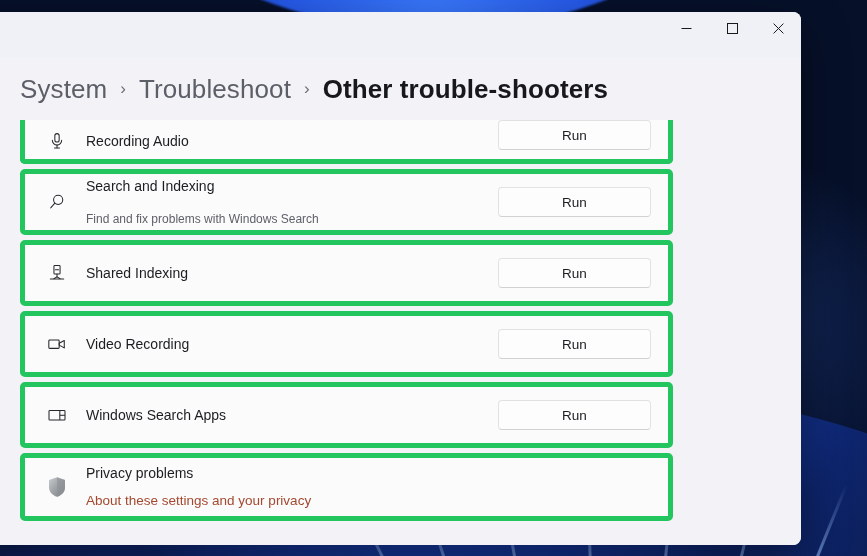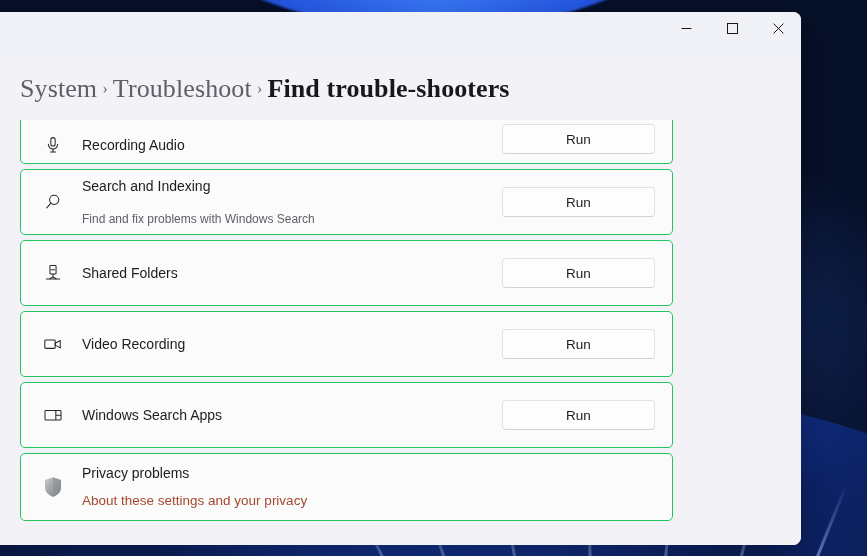--- a/index.html
+++ b/index.html
@@ -72,42 +72,42 @@
   }
   .cap-btn svg{ display:block; }
 
   .header{
     flex:none;
     padding:0 0 0 120px;
     height:62px;
     display:flex; align-items:center;
     background:#f3f3f7;
   }
-  .breadcrumb{ display:flex; align-items:center; gap:5px;font-family:Liberation Serif, serif; }
+  .breadcrumb{ display:flex; align-items:center; gap:13px; }
   .crumb{
     font-size:26px;
     color:#5c5f68;
     font-weight:400;
     letter-spacing:0.1px;
     white-space:nowrap;
   }
   .crumb.current{ color:#16181c; font-weight:700; }
   .crumb-sep{ font-size:17px; color:#6b6e77; }
 
   .content{
     flex:1;
     padding:0 128px 0 120px;
     overflow:hidden;
     background:#f3f3f7;
   }
   .list{ display:flex; flex-direction:column; gap:5px; }
 
   .card{
     background:#fbfbfb;
-    border:1px solid #22c55e;
+    border:5px solid #22c55e;
     border-radius:5px;
     min-height:66px;
     display:flex; align-items:center;
     padding:0 17px 0 16px;
   }
   .card.clipped{
     min-height:44px; height:44px;
     border-top:none;
     border-radius:0 0 5px 5px;
     align-items:flex-end;
@@ -183,21 +183,21 @@
       </div>
     </div>
   </div>
 
   <div class="header">
     <div class="breadcrumb">
       <span class="crumb">System</span>
       <span class="crumb-sep">›</span>
       <span class="crumb">Troubleshoot</span>
       <span class="crumb-sep">›</span>
-      <span class="crumb current">Find trouble-shooters</span>
+      <span class="crumb current">Other trouble-shooters</span>
     </div>
   </div>
 
   <div class="content">
     <div class="list">
 
       <div class="card clipped">
         <div class="row-icon">
           <svg width="18" height="18" viewBox="0 0 20 20" fill="none" stroke="#26282d" stroke-width="1.15" stroke-linecap="round">
             <rect x="7.6" y="1.8" width="4.8" height="9.4" rx="2.4"></rect>
@@ -230,21 +230,21 @@
         <div class="row-icon">
           <svg width="18" height="18" viewBox="0 0 20 20" fill="none" stroke="#26282d" stroke-width="1.15" stroke-linecap="round">
             <rect x="6.6" y="1.6" width="6.8" height="9.6" rx="0.9"></rect>
             <line x1="8.2" y1="6.4" x2="11.8" y2="6.4"></line>
             <line x1="10" y1="11.2" x2="10" y2="14.2"></line>
             <path d="M6.6 16.4 10 14.2l3.4 2.2"></path>
             <line x1="2.6" y1="16.6" x2="17.4" y2="16.6"></line>
           </svg>
         </div>
         <div class="row-text">
-          <div class="row-title">Shared Folders</div>
+          <div class="row-title">Shared Indexing</div>
         </div>
         <div class="run-btn">Run</div>
       </div>
 
       <div class="card">
         <div class="row-icon">
           <svg width="20" height="18" viewBox="0 0 22 18" fill="none" stroke="#26282d" stroke-width="1.15" stroke-linejoin="round">
             <rect x="2" y="4.6" width="11.4" height="9.2" rx="1"></rect>
             <path d="M13.4 8.2 19 5.1v8.2l-5.6-3.1z"></path>
           </svg>

